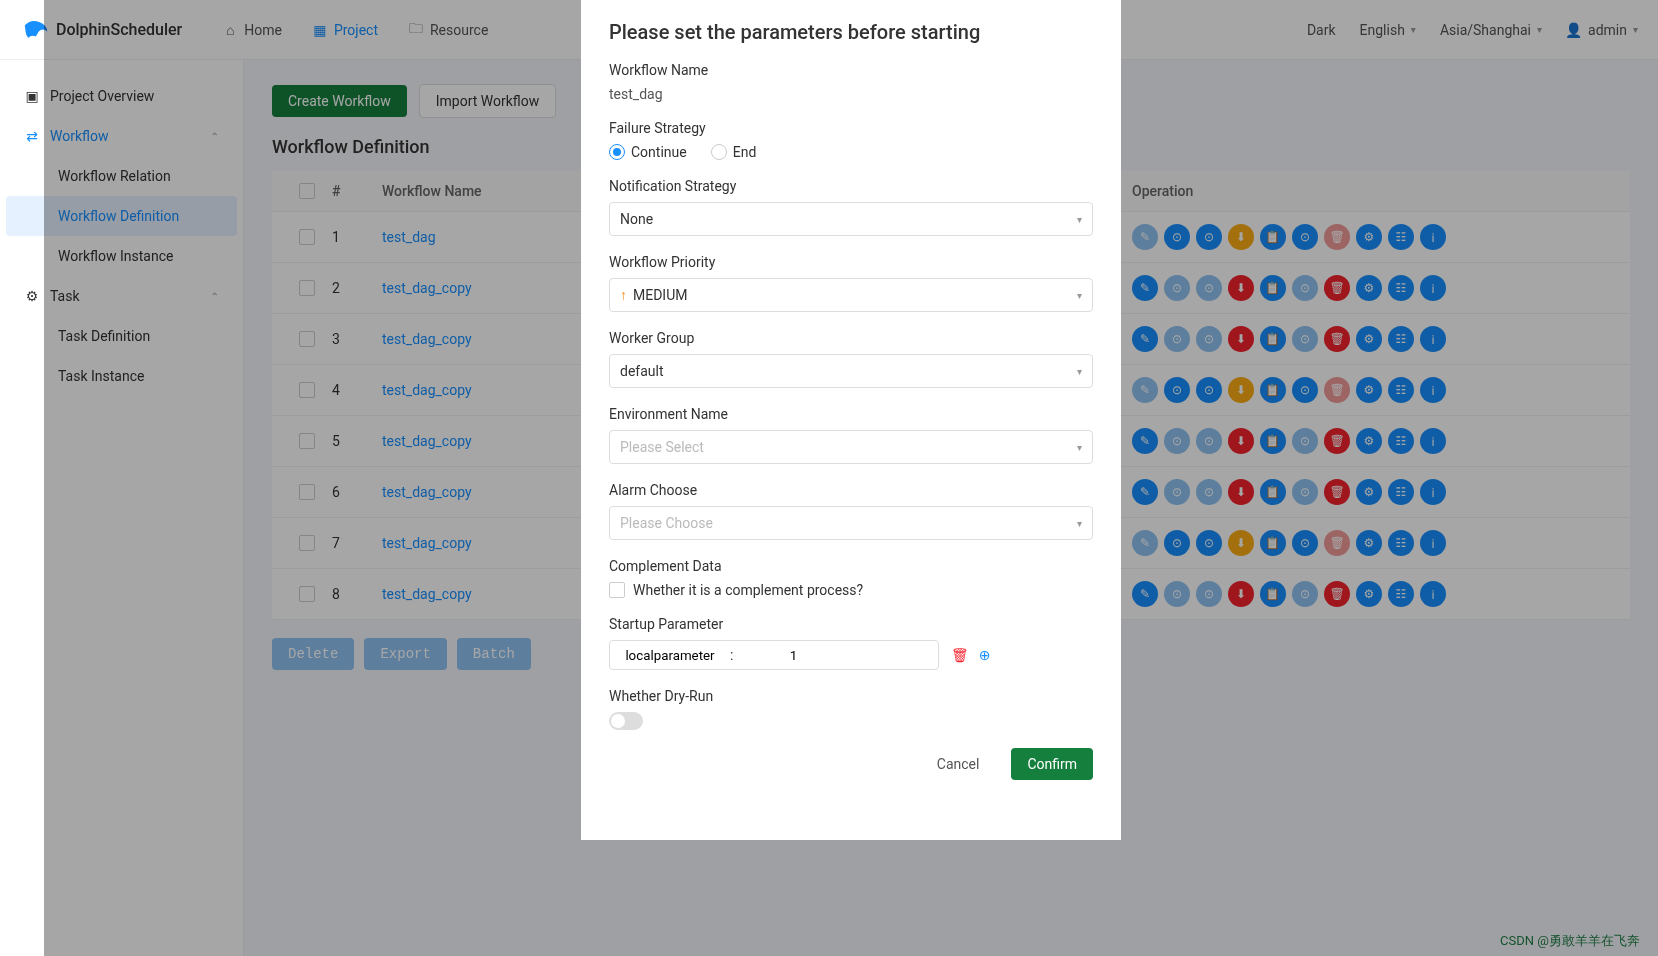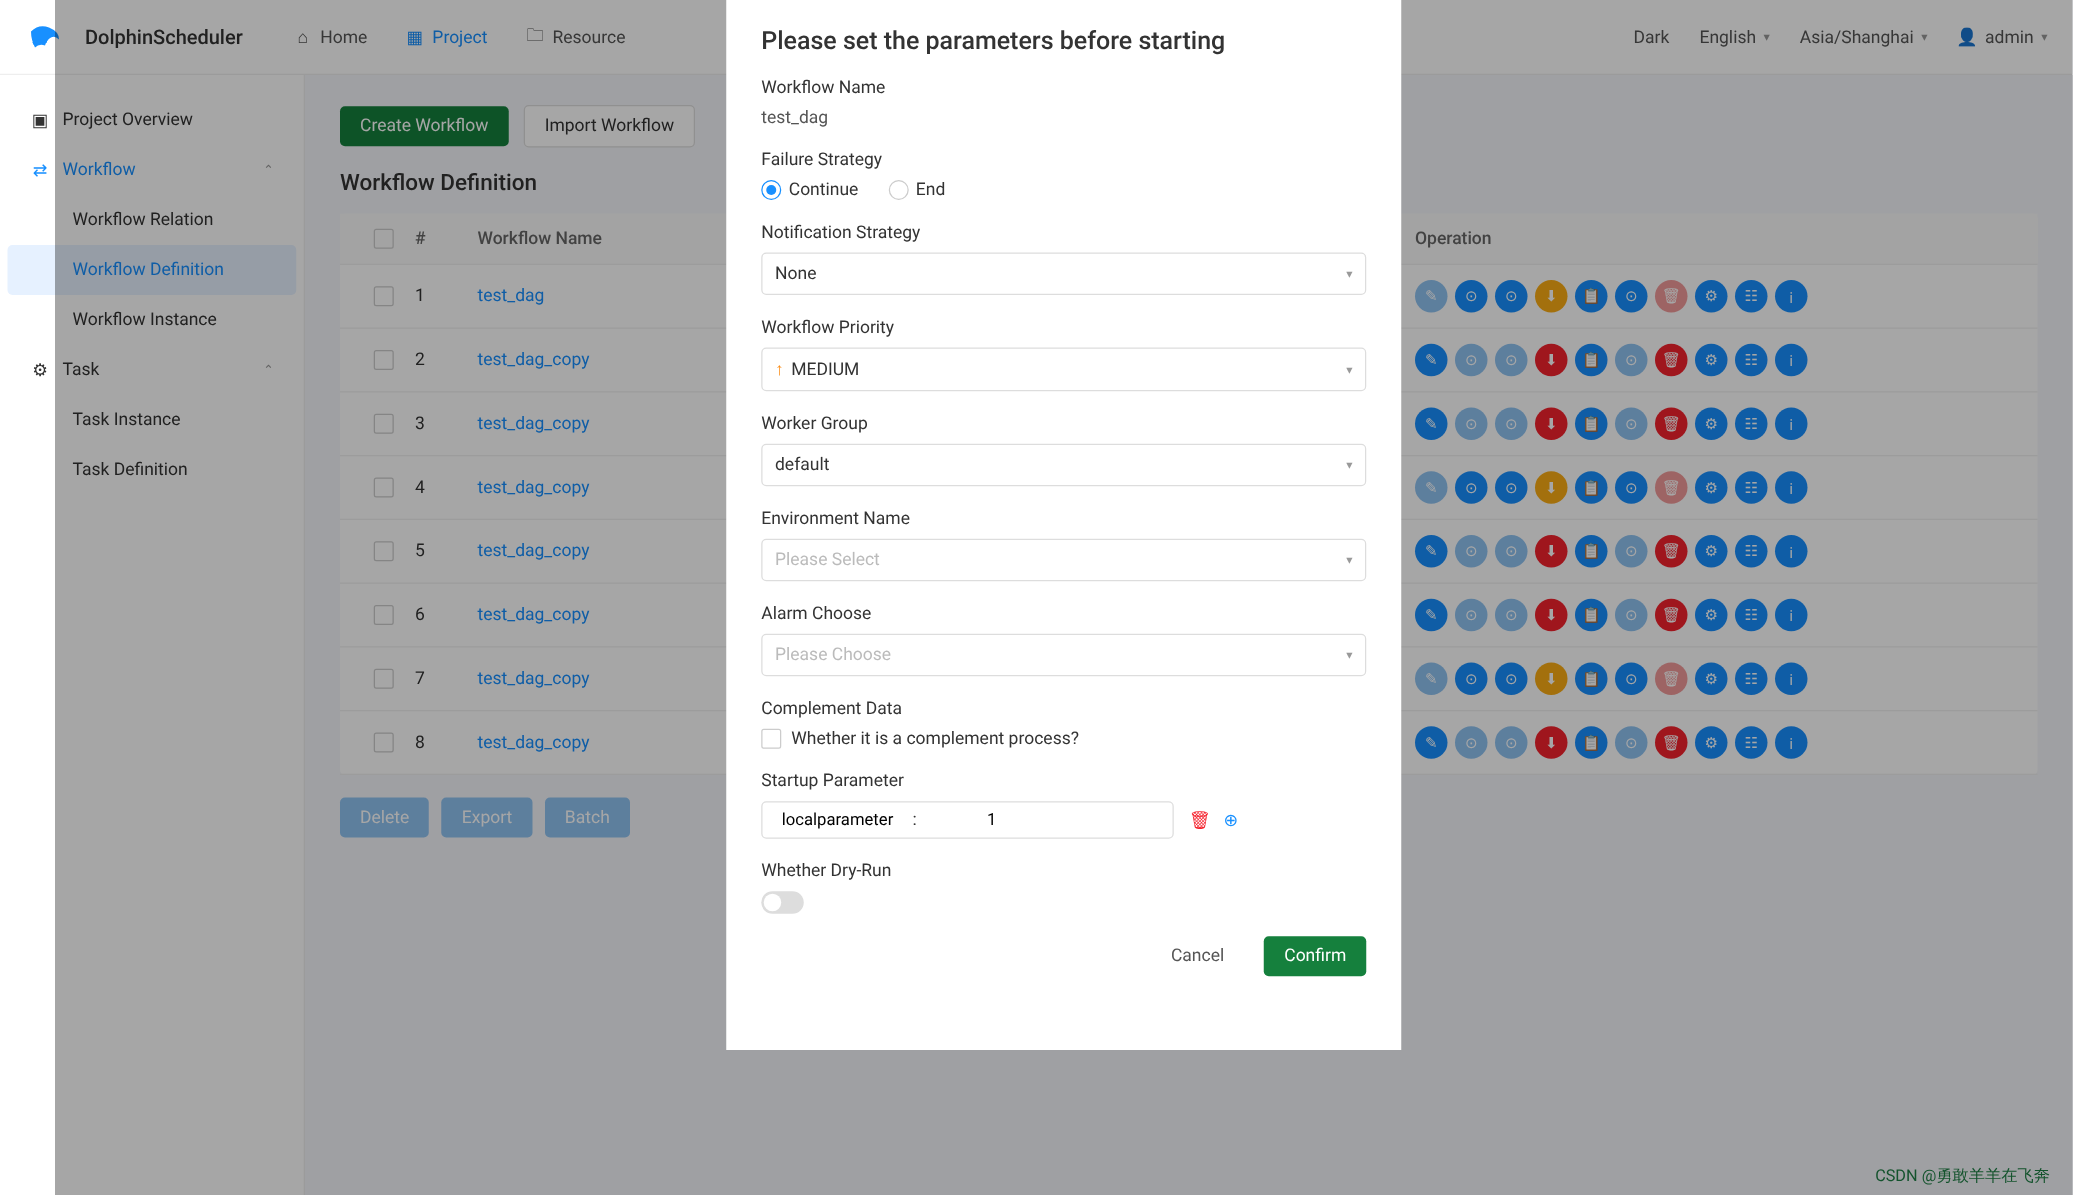--- a/index.html
+++ b/index.html
@@ -1,19 +1,19 @@
 <!DOCTYPE html>
 <html><head>
 <meta charset="utf-8">
 <style>
 * { box-sizing: border-box; margin: 0; padding: 0; font-family: -apple-system, BlinkMacSystemFont, "Segoe UI", Roboto, sans-serif; }
 body { background: #f5f6fa; color: #333; font-size: 14px; overflow: hidden; }
 .app { display: flex; flex-direction: column; height: 956px; width: 1658px; position: relative; }
 .topbar { display: flex; align-items: center; height: 60px; background: #fff; border-bottom: 1px solid #eee; padding: 0 20px; }
-.logo { display: flex; align-items: center; gap: 16px; font-size: 16px; font-weight: 500; color: #333; }
+.logo { display: flex; align-items: center; gap: 4px; font-size: 16px; font-weight: 500; color: #333; }
 .logo-icon { width: 32px; height: 32px; }
 .topnav { display: flex; gap: 30px; margin-left: 40px; }
 .topnav-item { display: flex; align-items: center; gap: 6px; color: #555; cursor: pointer; }
 .topnav-item.active { color: #1890ff; }
 .topbar-right { margin-left: auto; display: flex; align-items: center; gap: 24px; color: #555; }
 .topbar-right-item { display: flex; align-items: center; gap: 6px; cursor: pointer; }
 .body { display: flex; flex: 1; overflow: hidden; }
 .sidebar { width: 244px; background: #fff; border-right: 1px solid #eee; padding-top: 16px; }
 .side-item { display: flex; align-items: center; gap: 10px; padding: 12px 24px; color: #333; cursor: pointer; }
 .side-item.active-parent { color: #1890ff; }
@@ -35,21 +35,21 @@
 .trow .wname { color: #1890ff; cursor: pointer; }
 .checkbox { width: 16px; height: 16px; border: 1px solid #ccc; border-radius: 2px; margin: 0 auto; }
 .ops { display: flex; gap: 6px; }
 .op-btn { width: 26px; height: 26px; border-radius: 50%; display: flex; align-items: center; justify-content: center; color: #fff; cursor: pointer; font-size: 12px; }
 .op-blue { background: #1890ff; }
 .op-lblue { background: #8fc3f2; }
 .op-orange { background: #faad14; }
 .op-red { background: #f5222d; }
 .op-lred { background: #f29a9a; }
 .footer-btns { display: flex; gap: 10px; margin-top: 18px; }
-.btn-muted { background: #8fc3f2; color: #fff; }
+.btn-muted { background: #8fc3f2; color: #fff; font-family: Liberation Mono, monospace; }
 .overlay { position: absolute; inset: 0; background: rgba(0,0,0,0.35); display: flex; justify-content: center; margin-left: 44px; }
 .modal { width: 540px; background: #fff; margin-top: 0; max-height: 840px; overflow-y: auto; padding: 20px 28px 16px; position: relative; }
 .modal::-webkit-scrollbar { width: 10px; }
 .modal::-webkit-scrollbar-thumb { background: #ccc; }
 .modal-title { font-size: 20px; font-weight: 500; color: #333; margin-bottom: 18px; }
 .field { margin-bottom: 18px; }
 .field-label { color: #333; font-size: 14px; margin-bottom: 8px; display: block; }
 .field-value { color: #555; }
 .radio-group { display: flex; gap: 24px; }
 .radio { display: flex; align-items: center; gap: 6px; cursor: pointer; }
@@ -137,24 +137,24 @@
         </div>
       <div class="side-item side-sub">
           <span>Workflow Instance</span>
         </div>
       <div class="side-item">
           <span class="ico">⚙</span>
           <span>Task</span>
           <span class="chev caret">⌃</span>
         </div>
       <div class="side-item side-sub">
+          <span>Task Definition</span>
+        </div>
+      <div class="side-item side-sub">
           <span>Task Instance</span>
-        </div>
-      <div class="side-item side-sub">
-          <span>Task Definition</span>
         </div>
     </div>
 
     <div class="main">
       <div class="toolbar">
         <button class="btn btn-primary">Create Workflow</button>
         <button class="btn btn-default">Import Workflow</button>
       </div>
       <div class="page-title">Workflow Definition</div>
       <div class="table">

